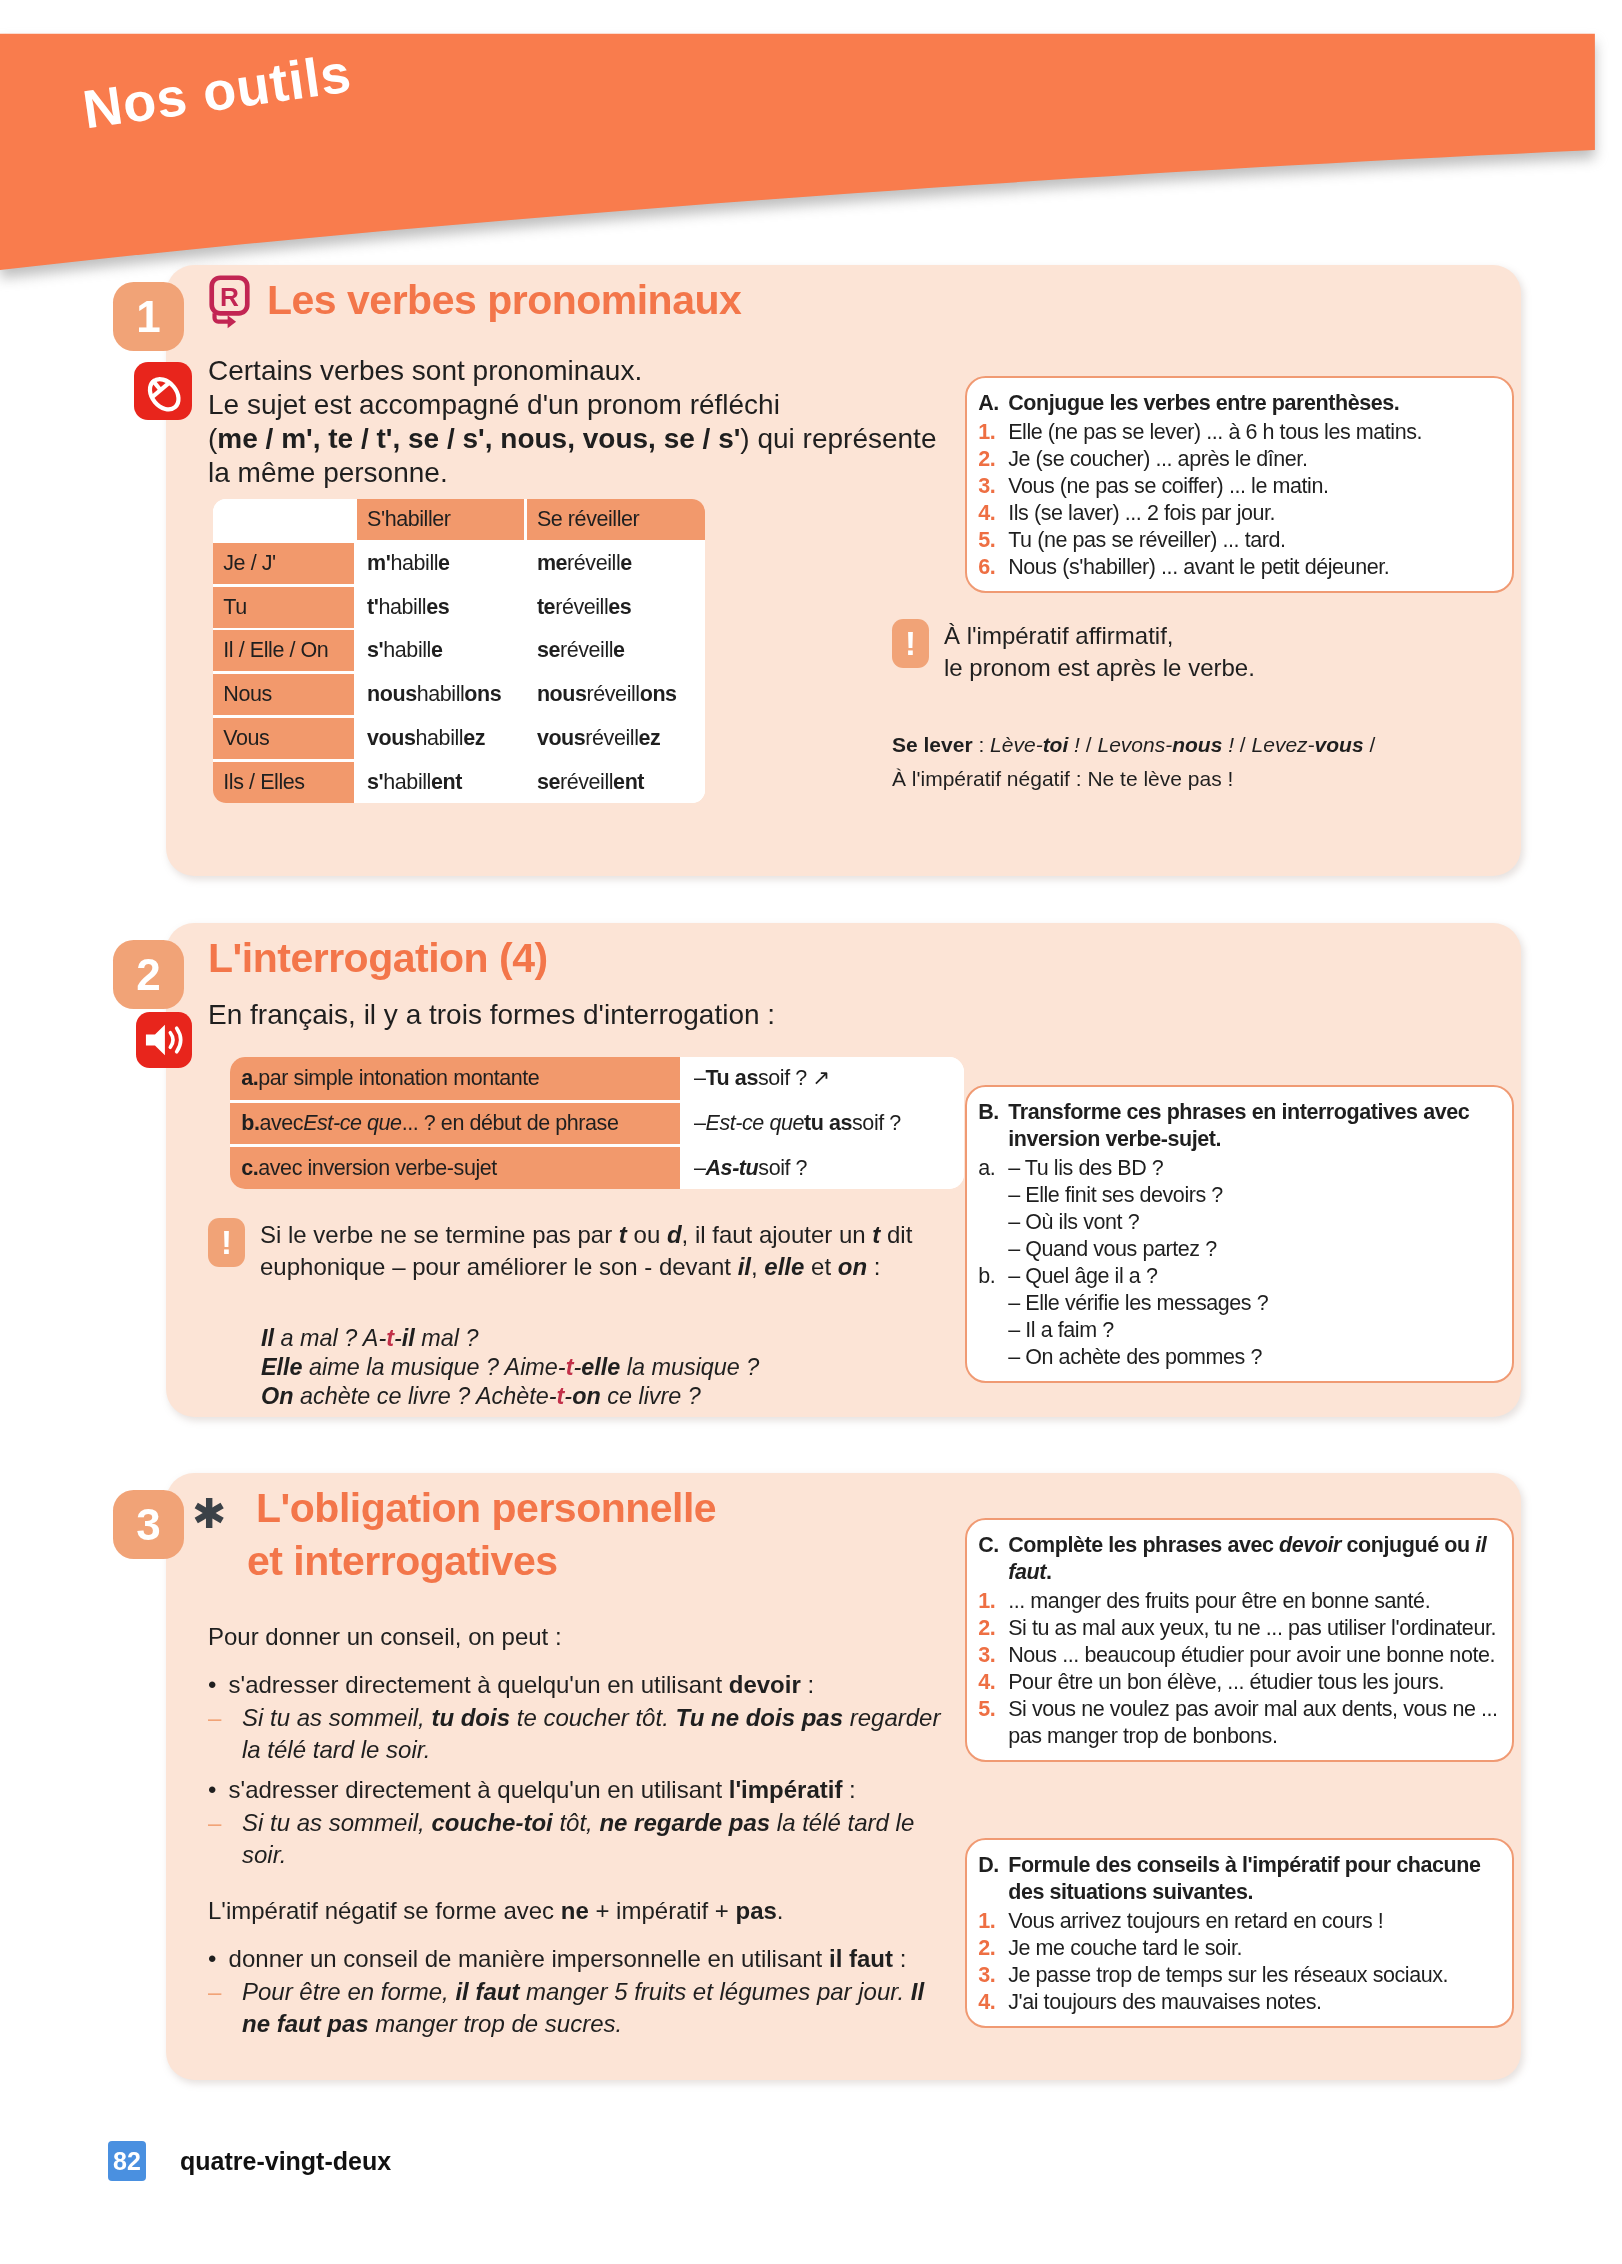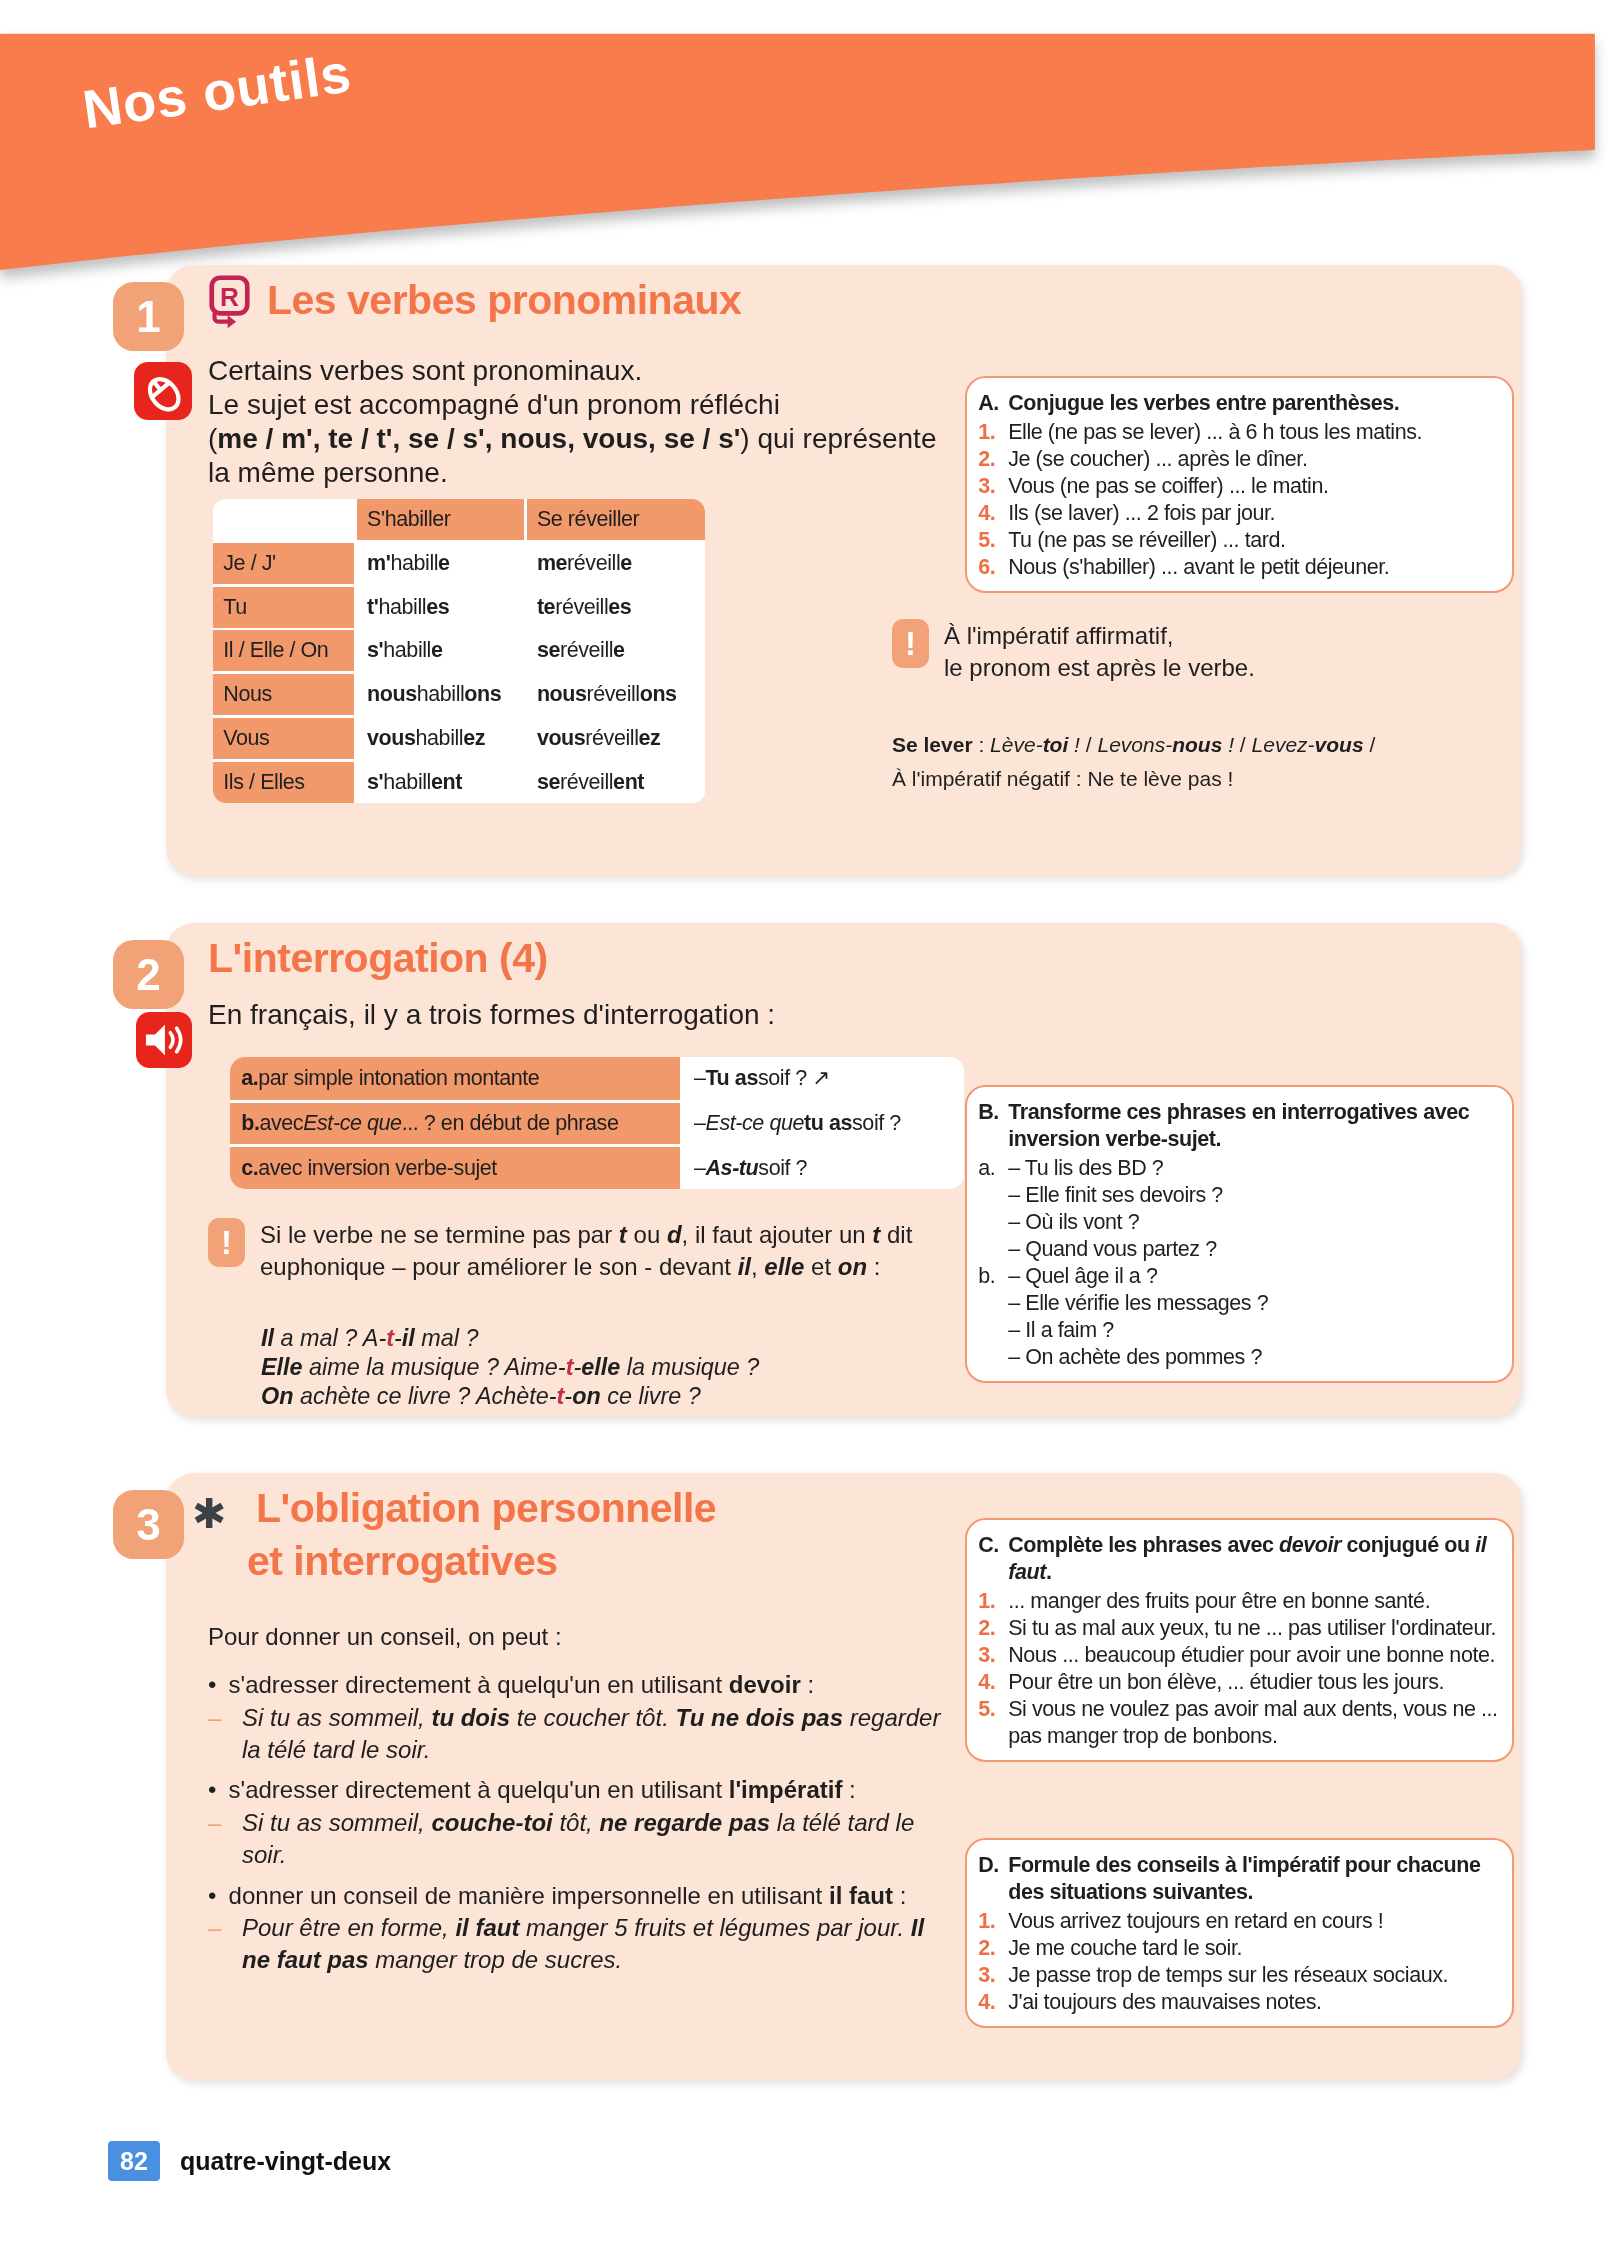--- a/index.html
+++ b/index.html
@@ -66,21 +66,21 @@
   
   .body3{position:absolute;left:42px;top:148px;width:750px;font-size:24px;line-height:32px;}
   .b3p{margin-bottom:16px;}
   .bullet{display:flex;margin-bottom:0.9px;}
   .bdot{width:20.6px;flex:none;}
   .ex3{display:flex;font-style:italic;margin-bottom:8.4px;}
   .edash{width:34px;flex:none;color:var(--badge-orange);font-style:normal;}
   .rule{margin:24px 0 16px 0;}
 
   
-  .page-badge{position:absolute;left:108px;top:2141px;width:52px;height:40px;background:var(--page-badge-blue);
+  .page-badge{position:absolute;left:108px;top:2141px;width:38px;height:40px;background:var(--page-badge-blue);
     border-radius:4px;color:#fff;font-weight:bold;font-size:25px;display:flex;align-items:center;justify-content:center;}
   .page-word{position:absolute;left:180px;top:2147px;font-weight:bold;font-size:25px;color:#111;}
 </style>
 </head>
 <body>
 
 <div class="page">
 
   <svg class="banner-svg" width="1623" height="300" viewBox="0 0 1732 320">
     <path class="banner-path banner-shadow" d="M0,36 H1702 V160 C1250,180 550,225 0,288 Z"></path>
@@ -273,20 +273,21 @@
 
       <div class="bullet">
         <span class="bdot">•</span>
         <span class="extext">s'adresser directement à quelqu'un en utilisant <b>l'impératif</b> :</span>
       </div>
       <div class="ex3">
         <span class="edash">–</span>
         <span class="extext">Si tu as sommeil, <b>couche-toi</b> tôt, <b>ne regarde pas</b> la télé tard le soir.</span>
       </div>
 
+      <div class="rule">L'impératif négatif se forme avec <b>ne</b> + impératif + <b>pas</b>.</div>
 
       <div class="bullet">
         <span class="bdot">•</span>
         <span class="extext">donner un conseil de manière impersonnelle en utilisant <b>il faut</b> :</span>
       </div>
       <div class="ex3">
         <span class="edash">–</span>
         <span class="extext">Pour être en forme, <b>il faut</b> manger 5 fruits et légumes par jour. <b>Il ne faut pas</b> manger trop de sucres.</span>
       </div>
     </div>

